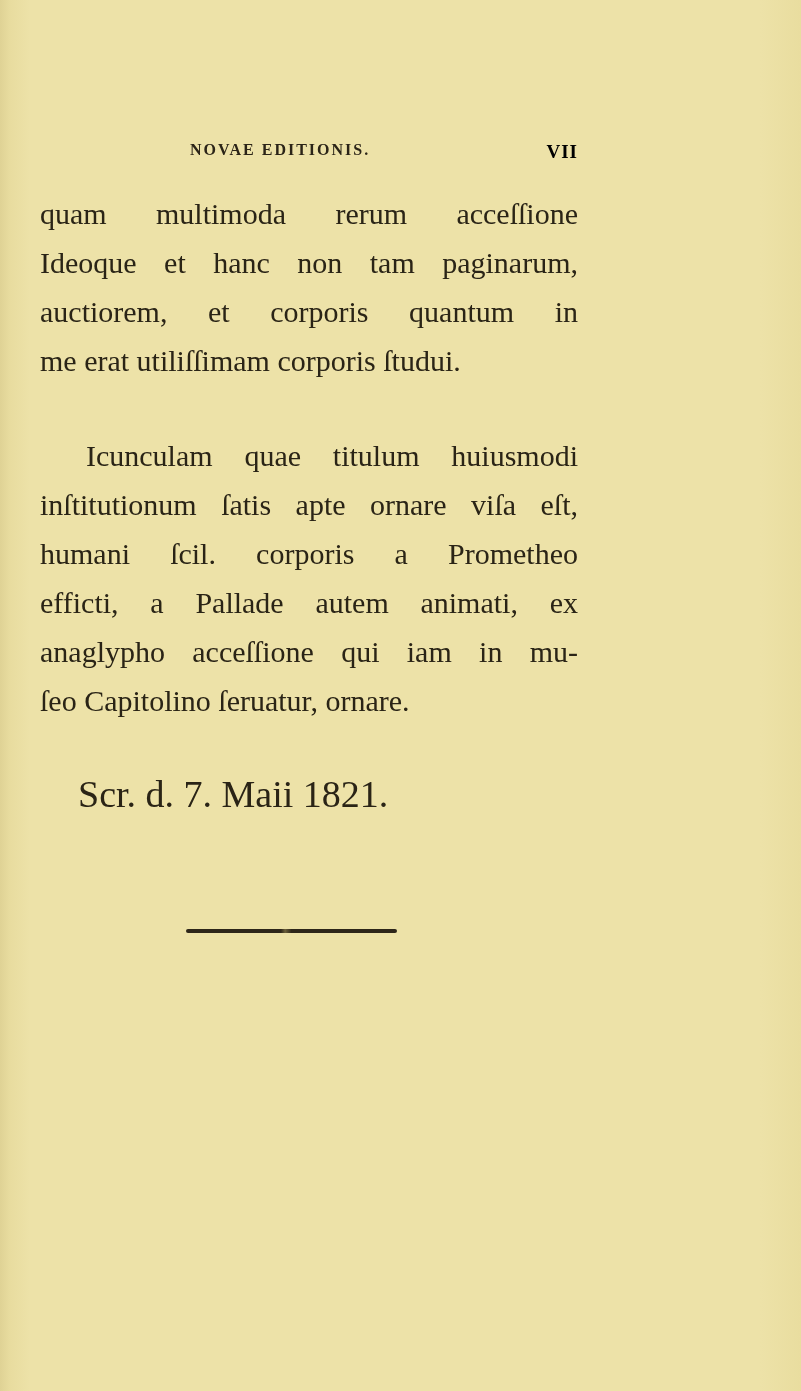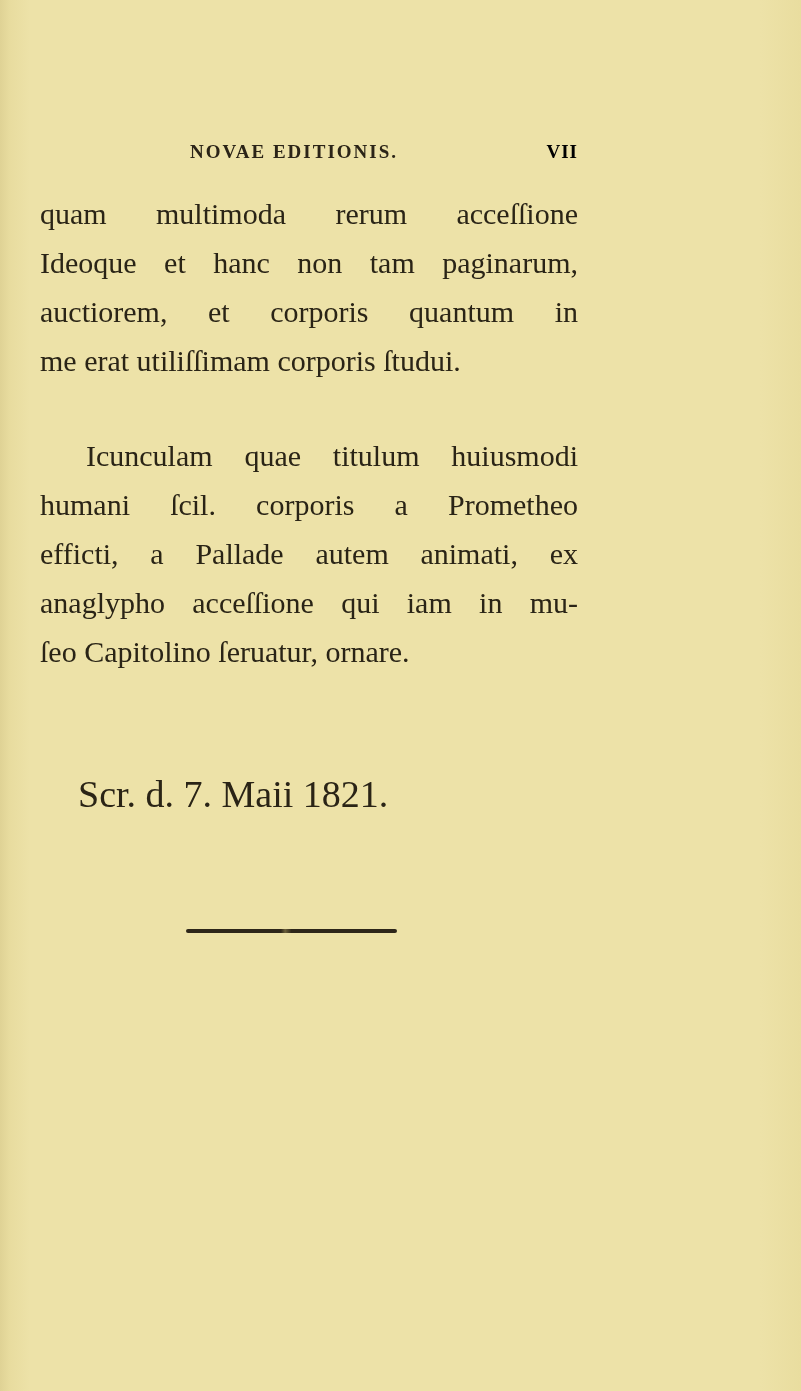--- a/index.html
+++ b/index.html
@@ -25,21 +25,21 @@
     position: absolute;
     top: 141px;
     left: 190px;
     width: 390px;
     height: 30px;
   }
   .running-title {
     position: absolute;
     left: 0;
     top: 0;
-    font-size: 19px;
+    font-size: 16px;
     font-weight: bold;
     letter-spacing: 2px;
     font-variant: small-caps;
     text-transform: uppercase;
     color: #2b2417;
     text-align: right;
   }
   .page-number {
     position: absolute;
     right: 2px;
@@ -99,20 +99,21 @@
 
 <div class="body-text para1">
   <span class="line">quam multimoda rerum acceſſione</span>
   <span class="line">Ideoque et hanc non tam paginarum,</span>
   <span class="line">auctiorem, et corporis quantum in</span>
   <span class="line last">me erat utiliſſimam corporis ſtudui.</span>
 </div>
 
 <div class="body-text para2">
   <span class="line first">Icunculam quae titulum huiusmodi</span>
+  <span class="line">inſtitutionum ſatis apte ornare viſa eſt,</span>
   <span class="line">humani ſcil. corporis a Prometheo</span>
   <span class="line">efficti, a Pallade autem animati, ex</span>
   <span class="line">anaglypho acceſſione qui iam in mu-</span>
   <span class="line last">ſeo Capitolino ſeruatur, ornare.</span>
 </div>
 
 <div class="date-line">Scr. d. 7. Maii 1821.</div>
 
 <div class="rule"></div>
 

